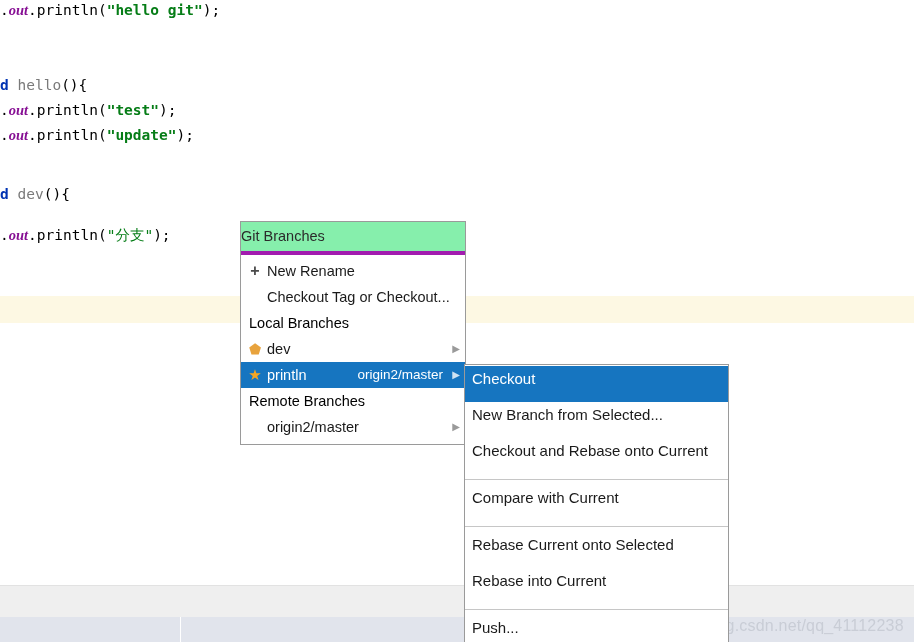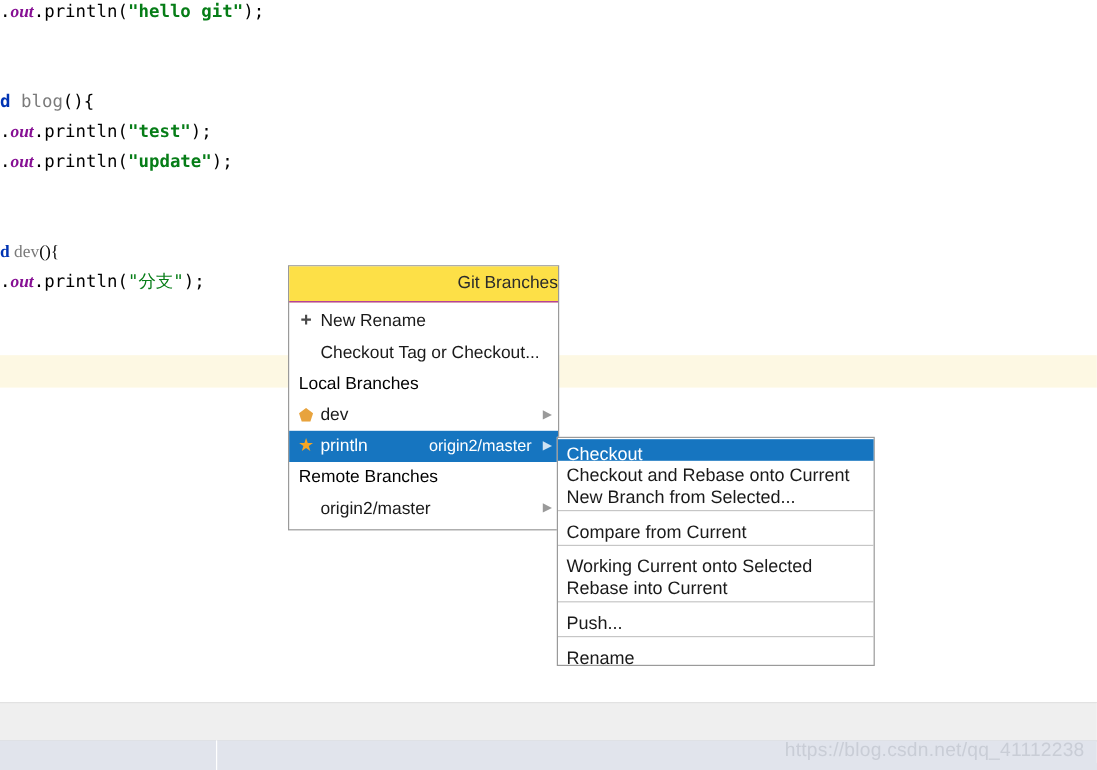--- a/index.html
+++ b/index.html
@@ -78,23 +78,23 @@
     background: #ffffff;
     border: 1px solid #9a9a9a;
     box-sizing: border-box;
     font-size: 14.5px;
     color: #1a1a1a;
     z-index: 20;
   }
   .popup-title {
     height: 29px;
     line-height: 29px;
-    text-align: right;
-    background: #fde047;
-    border-bottom: 1px solid #a21caf;
+    text-align: left;
+    background: #86efac;
+    border-bottom: 4px solid #a21caf;
     font-size: 14.5px;
     color: #2b2b2b;
   }
   .popup-body { padding: 3px 0 4px 0; }
   .pitem {
     position: relative;
     height: 26px;
     line-height: 26px;
     padding-left: 26px;
     padding-right: 8px;
@@ -162,21 +162,21 @@
     left: 464px;
     top: 364px;
     width: 265px;
     background: #ffffff;
     border: 1px solid #9a9a9a;
     box-sizing: border-box;
     z-index: 30;
     padding: 1px 0 0 0;
   }
   .mitem {
-    height: 18px;
+    height: 36px;
     line-height: 26px;
     padding-left: 7px;
     padding-right: 8px;
     white-space: nowrap;
     font-size: 15px;
     color: #1a1a1a;
   }
   .mitem.selected {
     background: #1675c0;
     color: #ffffff;
@@ -206,24 +206,24 @@
 <div id="editor">
     <div class="highlight-band" style="top: 296px; background: rgb(253, 248, 227);"></div>
     <div class="gray-band" style="top: 585px; height: 31px; background: rgb(239, 239, 239);"></div>
     <div class="blue-band" style="top: 617px; height: 25px; background: rgb(225, 228, 236);">
       <div class="blue-band-divider" style="left: 180px;"></div>
     </div>
   </div>
 
 <div id="code-area">
     <div class="code-line" style="top: 0px;"><span class="tok-punct">.</span><span class="tok-field">out</span><span class="tok-plain">.println(</span><span class="tok-string">"hello git"</span><span class="tok-plain">);</span></div>
-    <div class="code-line" style="top: 75px;"><span class="tok-kw">d </span><span class="tok-method">blog</span><span class="tok-plain">(){</span></div>
+    <div class="code-line" style="top: 75px;"><span class="tok-kw">d </span><span class="tok-method">hello</span><span class="tok-plain">(){</span></div>
     <div class="code-line" style="top: 100px;"><span class="tok-punct">.</span><span class="tok-field">out</span><span class="tok-plain">.println(</span><span class="tok-string">"test"</span><span class="tok-plain">);</span></div>
     <div class="code-line" style="top: 125px;"><span class="tok-punct">.</span><span class="tok-field">out</span><span class="tok-plain">.println(</span><span class="tok-string">"update"</span><span class="tok-plain">);</span></div>
-    <div class="code-line" style="top: 200px; font-family: Liberation Serif, serif;"><span class="tok-kw">d </span><span class="tok-method">dev</span><span class="tok-plain">(){</span></div>
+    <div class="code-line" style="top: 184px;"><span class="tok-kw">d </span><span class="tok-method">dev</span><span class="tok-plain">(){</span></div>
     <div class="code-line" style="top: 225px;"><span class="tok-punct">.</span><span class="tok-field">out</span><span class="tok-plain">.println(</span><span class="tok-string-cn">"分支"</span><span class="tok-plain">);</span></div>
   </div>
 
 <div id="git-popup">
   <div class="popup-title">Git Branches</div>
   <div class="popup-body">
     <div id="popup-actions">
         <div class="pitem"><span class="plus-icon">+</span><span>New Rename</span></div>
         <div class="pitem"><span>Checkout Tag or Checkout...</span></div>
       </div>
@@ -234,26 +234,26 @@
       </div>
     <div class="section-head">Remote Branches</div>
     <div id="remote-branches">
         <div class="branch-row"><span>origin2/master</span><span class="arrow">▶</span></div>
       </div>
   </div>
 </div>
 
 <div id="branch-submenu">
     <div class="mitem selected"><span>Checkout</span></div>
+    <div class="mitem"><span>New Branch from Selected...</span></div>
     <div class="mitem"><span>Checkout and Rebase onto Current</span></div>
-    <div class="mitem"><span>New Branch from Selected...</span></div>
-    <div class="msep"></div>
-    <div class="mitem"><span>Compare from Current</span></div>
-    <div class="msep"></div>
-    <div class="mitem"><span>Working Current onto Selected</span></div>
+    <div class="msep"></div>
+    <div class="mitem"><span>Compare with Current</span></div>
+    <div class="msep"></div>
+    <div class="mitem"><span>Rebase Current onto Selected</span></div>
     <div class="mitem"><span>Rebase into Current</span></div>
     <div class="msep"></div>
     <div class="mitem"><span>Push...</span></div>
     <div class="msep"></div>
     <div class="mitem"><span>Rename</span></div>
   </div>
 
 <div id="watermark">https://blog.csdn.net/qq_41112238</div>
 
 </body></html>

